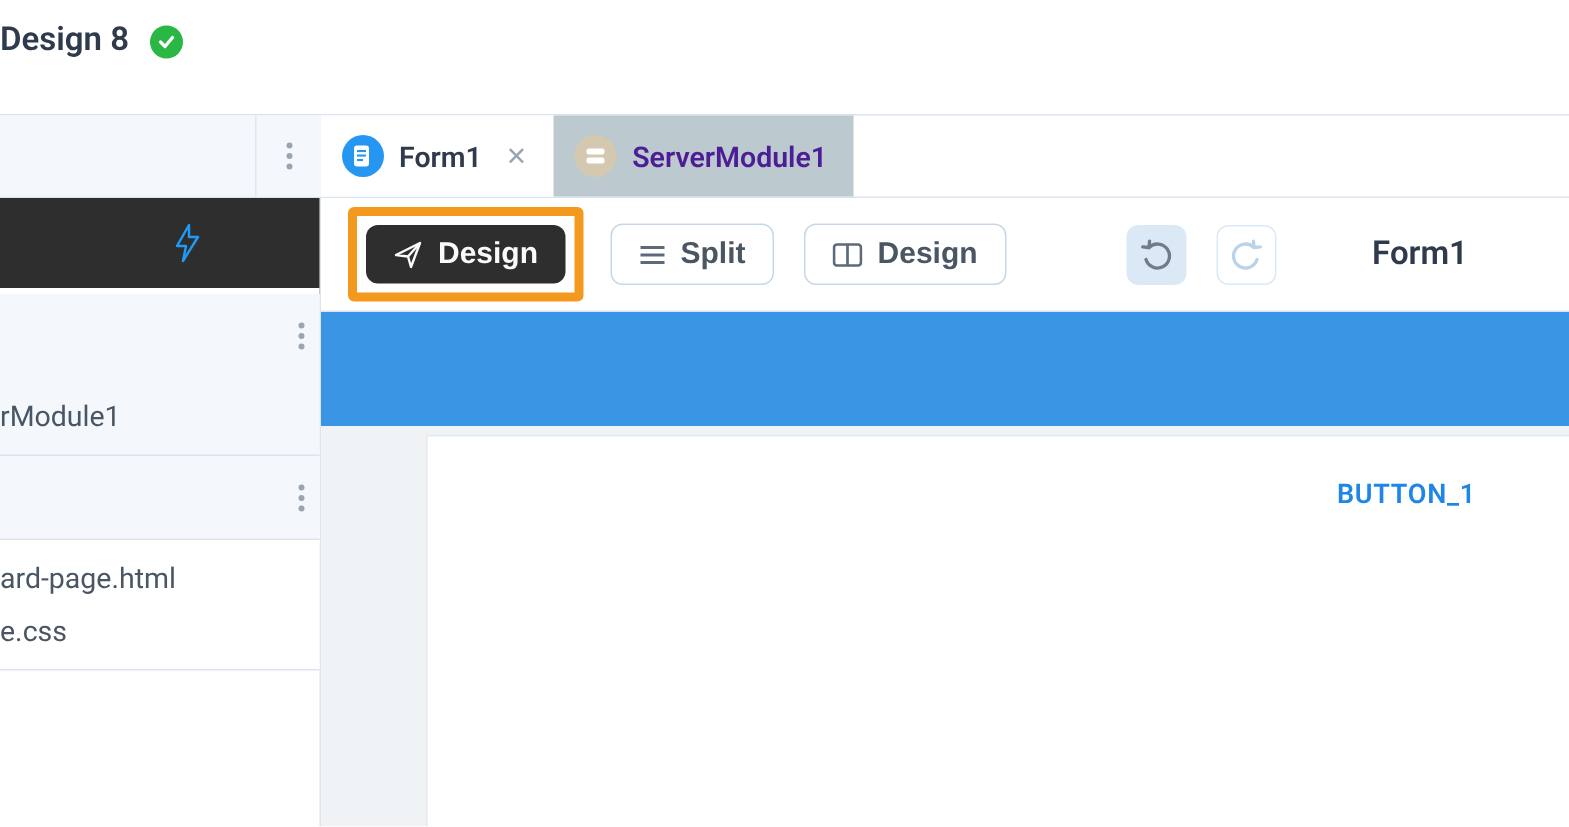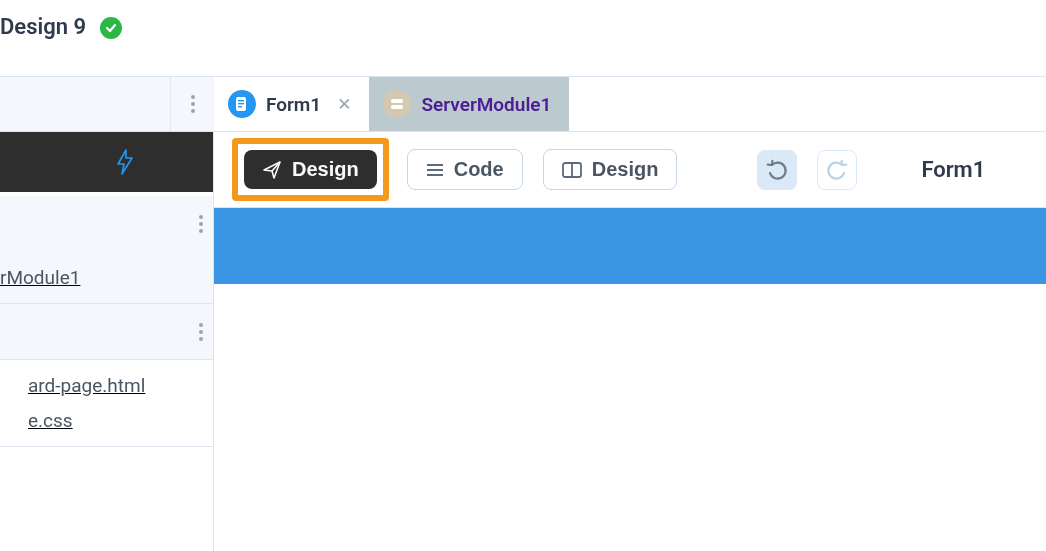--- a/index.html
+++ b/index.html
@@ -18,28 +18,28 @@
   .tab { display:flex; align-items:center; padding: 0 18px 0 14px; gap:10px; font-size:19px; font-weight:600; }
   .tab.active { background:#fff; color:#2f3b4c; }
   .tab.inactive { background:#bcc9cf; color:#4c1d95; }
   .tab .tab-icon { width:28px; height:28px; border-radius:50%; display:inline-flex; align-items:center; justify-content:center; flex-shrink:0;}
   .tab.active .tab-icon{ background:#2597f3; }
   .tab.inactive .tab-icon{ background:#d5c8b0; }
   .tab .close { color:#9aa5b2; font-size:17px; margin-left:6px; font-weight:400;}
   
   .body { display:flex; height: calc(551px - 76px - 56px); }
   
-  .sidebar { width:214px; display:flex; flex-direction:column; border-right:1px solid #dbe4ef;text-decoration:underline;}
+  .sidebar { width:214px; display:flex; flex-direction:column; border-right:1px solid #dbe4ef;}
   .sidebar .dark-row { height:64px; background:#2f2e2e; border-bottom: 4px solid #fff; display:flex; align-items:center; justify-content:center;}
   .sidebar .dark-row .bolt { color:#1f9bf7; font-size:24px; margin-left:36px;}
   .sidebar .sec { background:#f4f8fc; border-bottom:1px solid #dbe4ef; }
   .sidebar .sec-header { height:56px; display:flex; align-items:center; justify-content:flex-end; padding-right:10px; }
   .sidebar .sec-item { padding: 14px 0 14px 0; font-size:19px; color:#4a5663; border-bottom:1px solid #dbe4ef;}
   .sidebar .sec-item:last-child{border-bottom:none;}
-  .sidebar .files .sec-item{ padding-left:0;margin-left:28px; }
+  .sidebar .files .sec-item{ padding-left:0; }
   .sidebar .plain { background:#fff; }
   
   .main { flex:1; display:flex; flex-direction:column; position:relative;}
   .toolbar { height:76px; display:flex; align-items:center; padding: 0 0 0 18px; gap:20px; background:#fff; border-bottom:1px solid #dbe4ef;}
   .highlight-frame { border:6px solid #f39a1e; padding:6px; border-radius:4px; display:inline-flex; }
   .btn { display:inline-flex; align-items:center; gap:10px; border-radius:8px; font-size:20px; font-weight:600; padding: 8px 18px; cursor:pointer; }
   .btn-dark { background:#2f2e2e; color:#fafafa; border:none; }
   .btn-outline { background:#fff; color:#4a5663; border:1px solid #c7d7e8; }
   .btn-icon-only { width:40px; height:40px; padding:0; justify-content:center; border-radius:8px;}
   .btn-ghost-active{ background:#dbe9f6; color:#6f7c8a; border:none;}
@@ -51,21 +51,21 @@
   .canvas{ flex:1; background:#f0f3f6; padding: 6px 0 0 70px; position:relative;}
   .card{ background:#fff; width: calc(100% - 0px); height:100%; border:1px solid #e4e9ef; border-right:none; border-bottom:none; position:relative;}
   .card .button1{ position:absolute; top:28px; right:62px; color:#1f86e8; font-weight:600; font-size:18px; letter-spacing:0.5px;}
   
   svg { display:block; }
 </style>
 </head>
 <body>
 
 <div class="top-header">
-  <span class="title">Design 9</span>
+  <span class="title">Design 8</span>
   <span class="check">
     <svg width="12" height="12" viewBox="0 0 12 12">
         <path d="M2 6 L5 9 L10 3" stroke="#fff" stroke-width="2.2" fill="none" stroke-linecap="round" stroke-linejoin="round"></path>
       </svg>
   </span>
 </div>
 
 <div class="tabs-row">
   <div class="tabs-left-spacer"></div>
   <div class="tabs-vdots-cell">
@@ -146,21 +146,21 @@
         </button>
       </div>
       <button class="btn btn-outline" style="margin-left:-2px;">
         <span>
           <svg width="18" height="16" viewBox="0 0 18 16">
               <line x1="1" y1="3" x2="17" y2="3" stroke="#5c6a79" stroke-width="2"></line>
               <line x1="1" y1="8" x2="17" y2="8" stroke="#5c6a79" stroke-width="2"></line>
               <line x1="1" y1="13" x2="17" y2="13" stroke="#5c6a79" stroke-width="2"></line>
             </svg>
         </span>
-        <span>Code</span>
+        <span>Split</span>
       </button>
       <button class="btn btn-outline">
         <span>
           <svg width="20" height="16" viewBox="0 0 20 16">
               <rect x="1" y="1" width="18" height="14" rx="2" fill="none" stroke="#5c6a79" stroke-width="1.8"></rect>
               <line x1="10" y1="1" x2="10" y2="15" stroke="#5c6a79" stroke-width="1.8"></line>
             </svg>
         </span>
         <span>Design</span>
       </button>
@@ -179,15 +179,20 @@
               <path d="M16 6 A8 8 0 1 0 18 14" fill="none" stroke="#b9d3ea" stroke-width="2.2" stroke-linecap="round"></path>
               <path d="M13 3 L16 6 L19 3" fill="none" stroke="#b9d3ea" stroke-width="2.2" stroke-linecap="round" stroke-linejoin="round" transform="rotate(40 16 6)"></path>
             </svg>
         </span>
       </button>
       <span class="form-name">Form1</span>
     </div>
 
     <div class="canvas-wrap">
       <div class="bluebar"></div>
+      <div class="canvas">
+        <div class="card">
+          <span class="button1">BUTTON_1</span>
+        </div>
+      </div>
     </div>
   </div>
 </div>
 
 </body></html>

